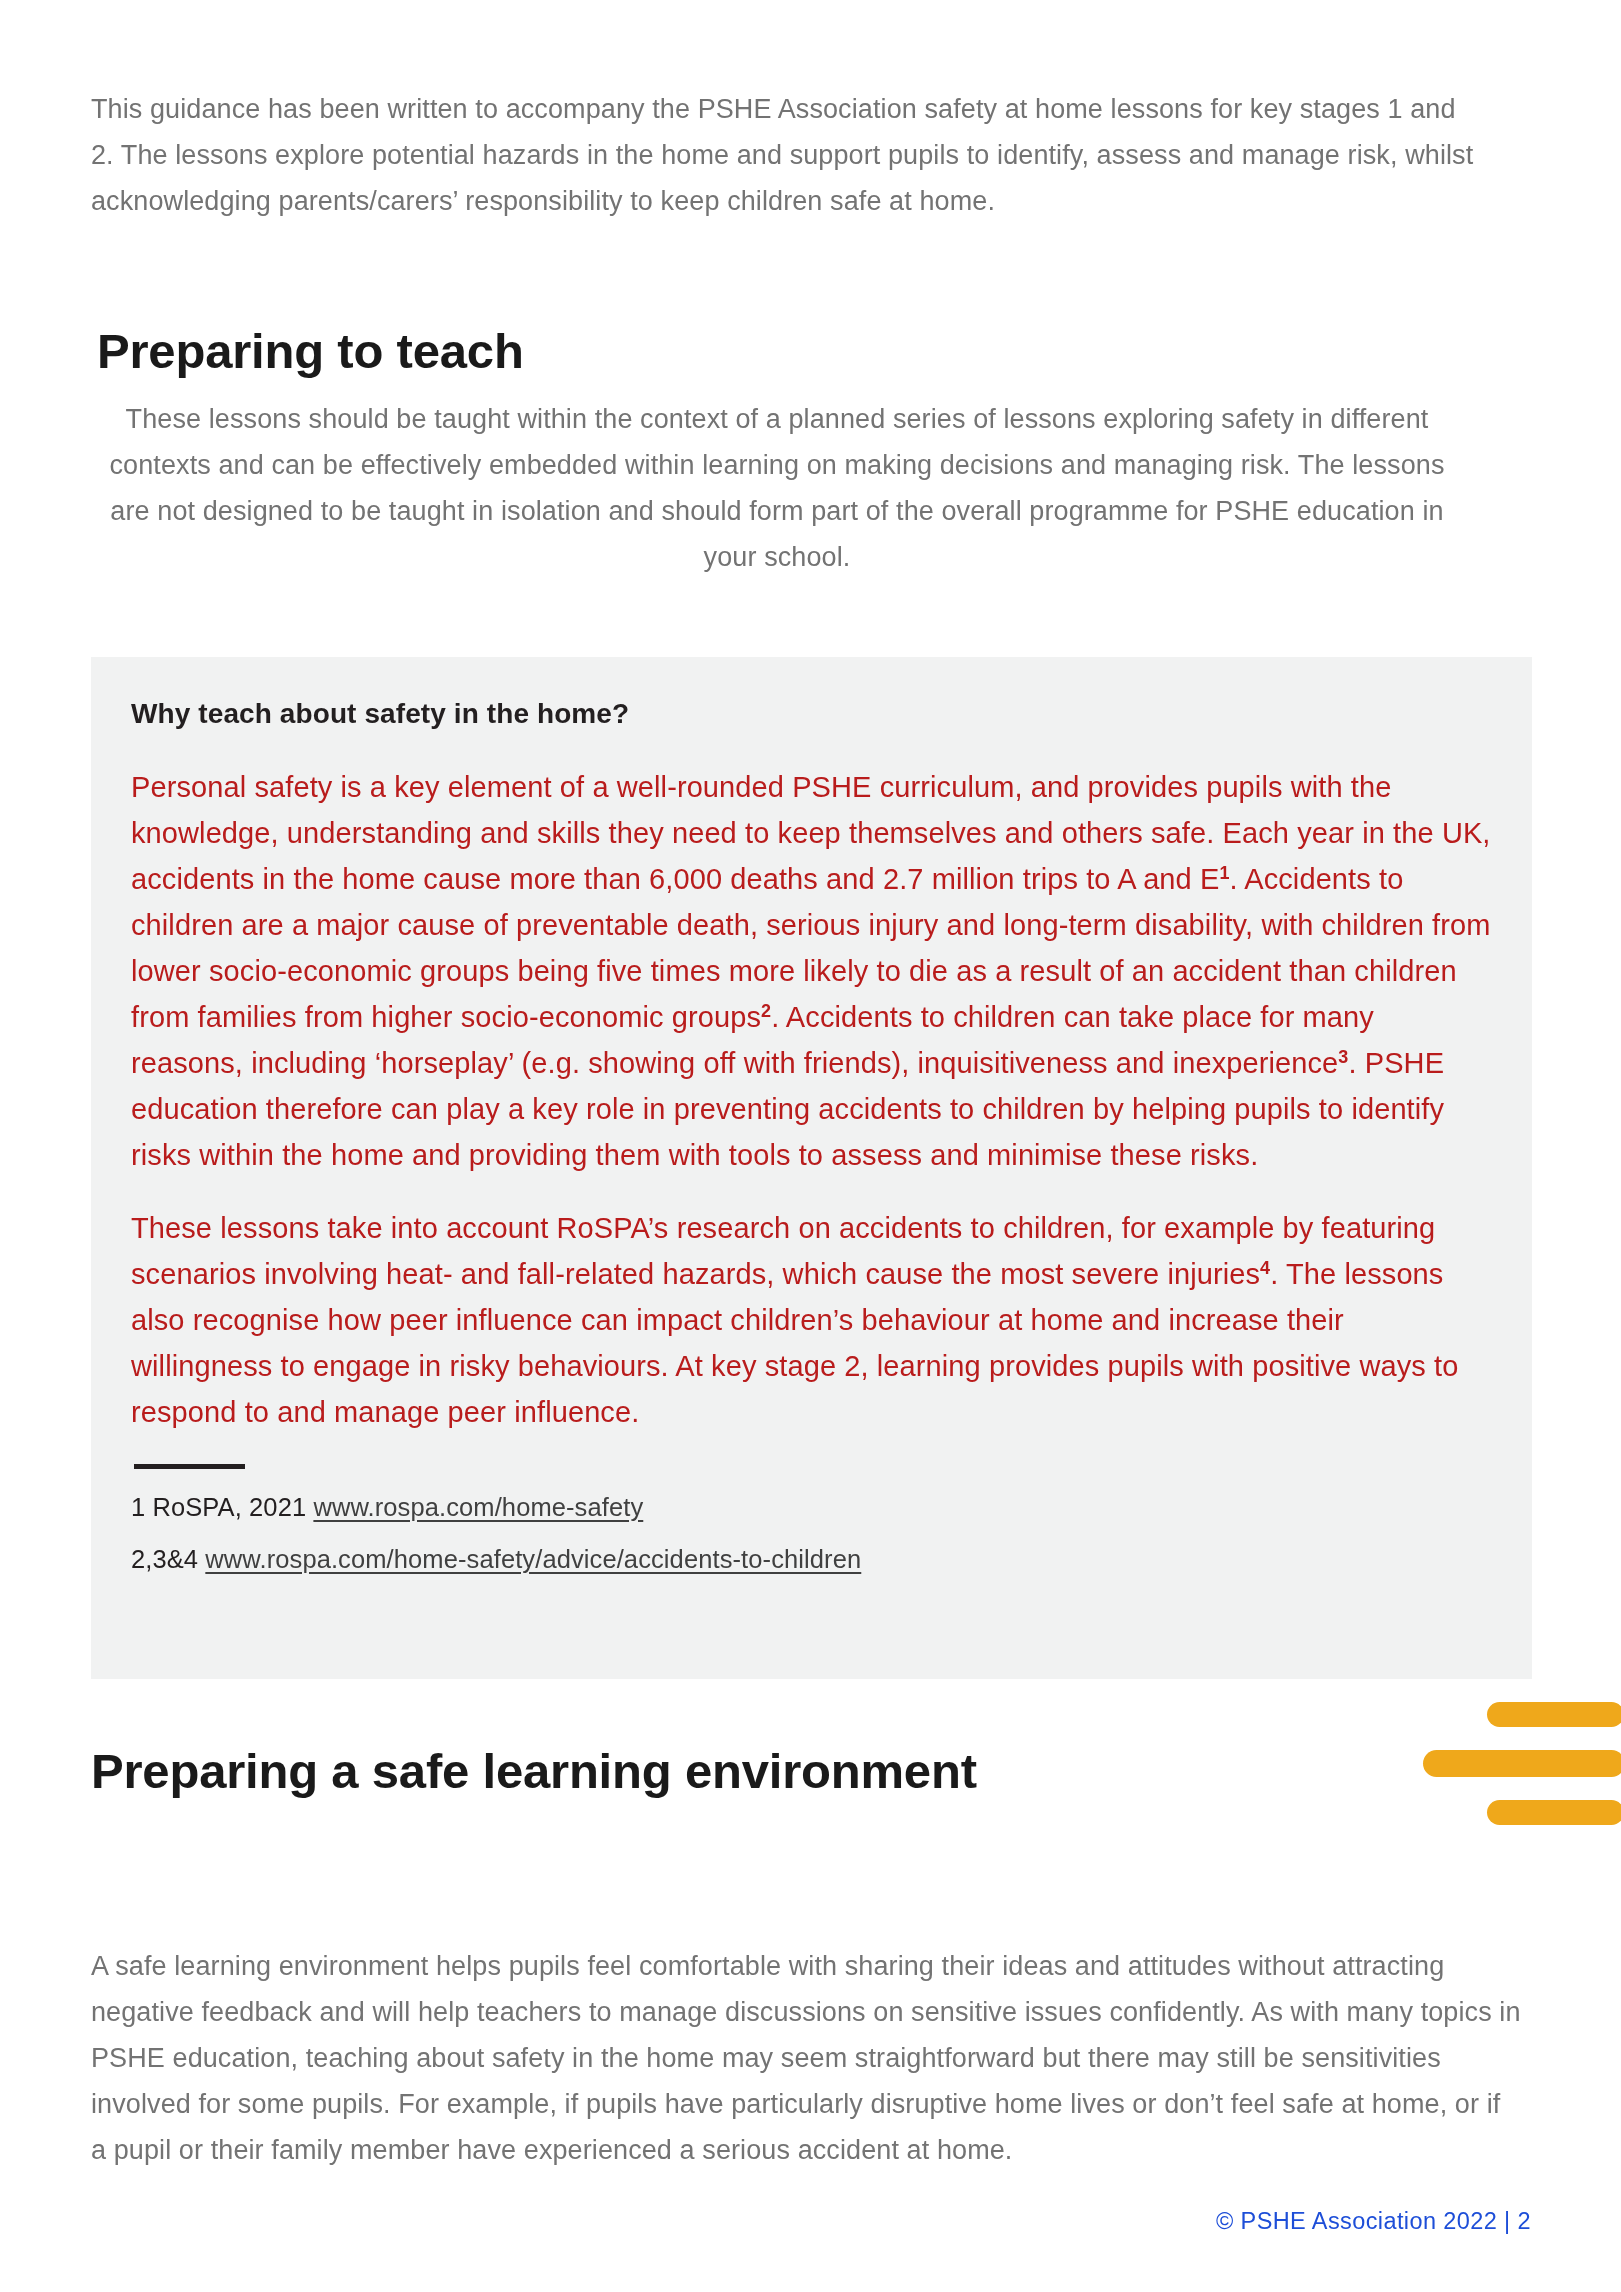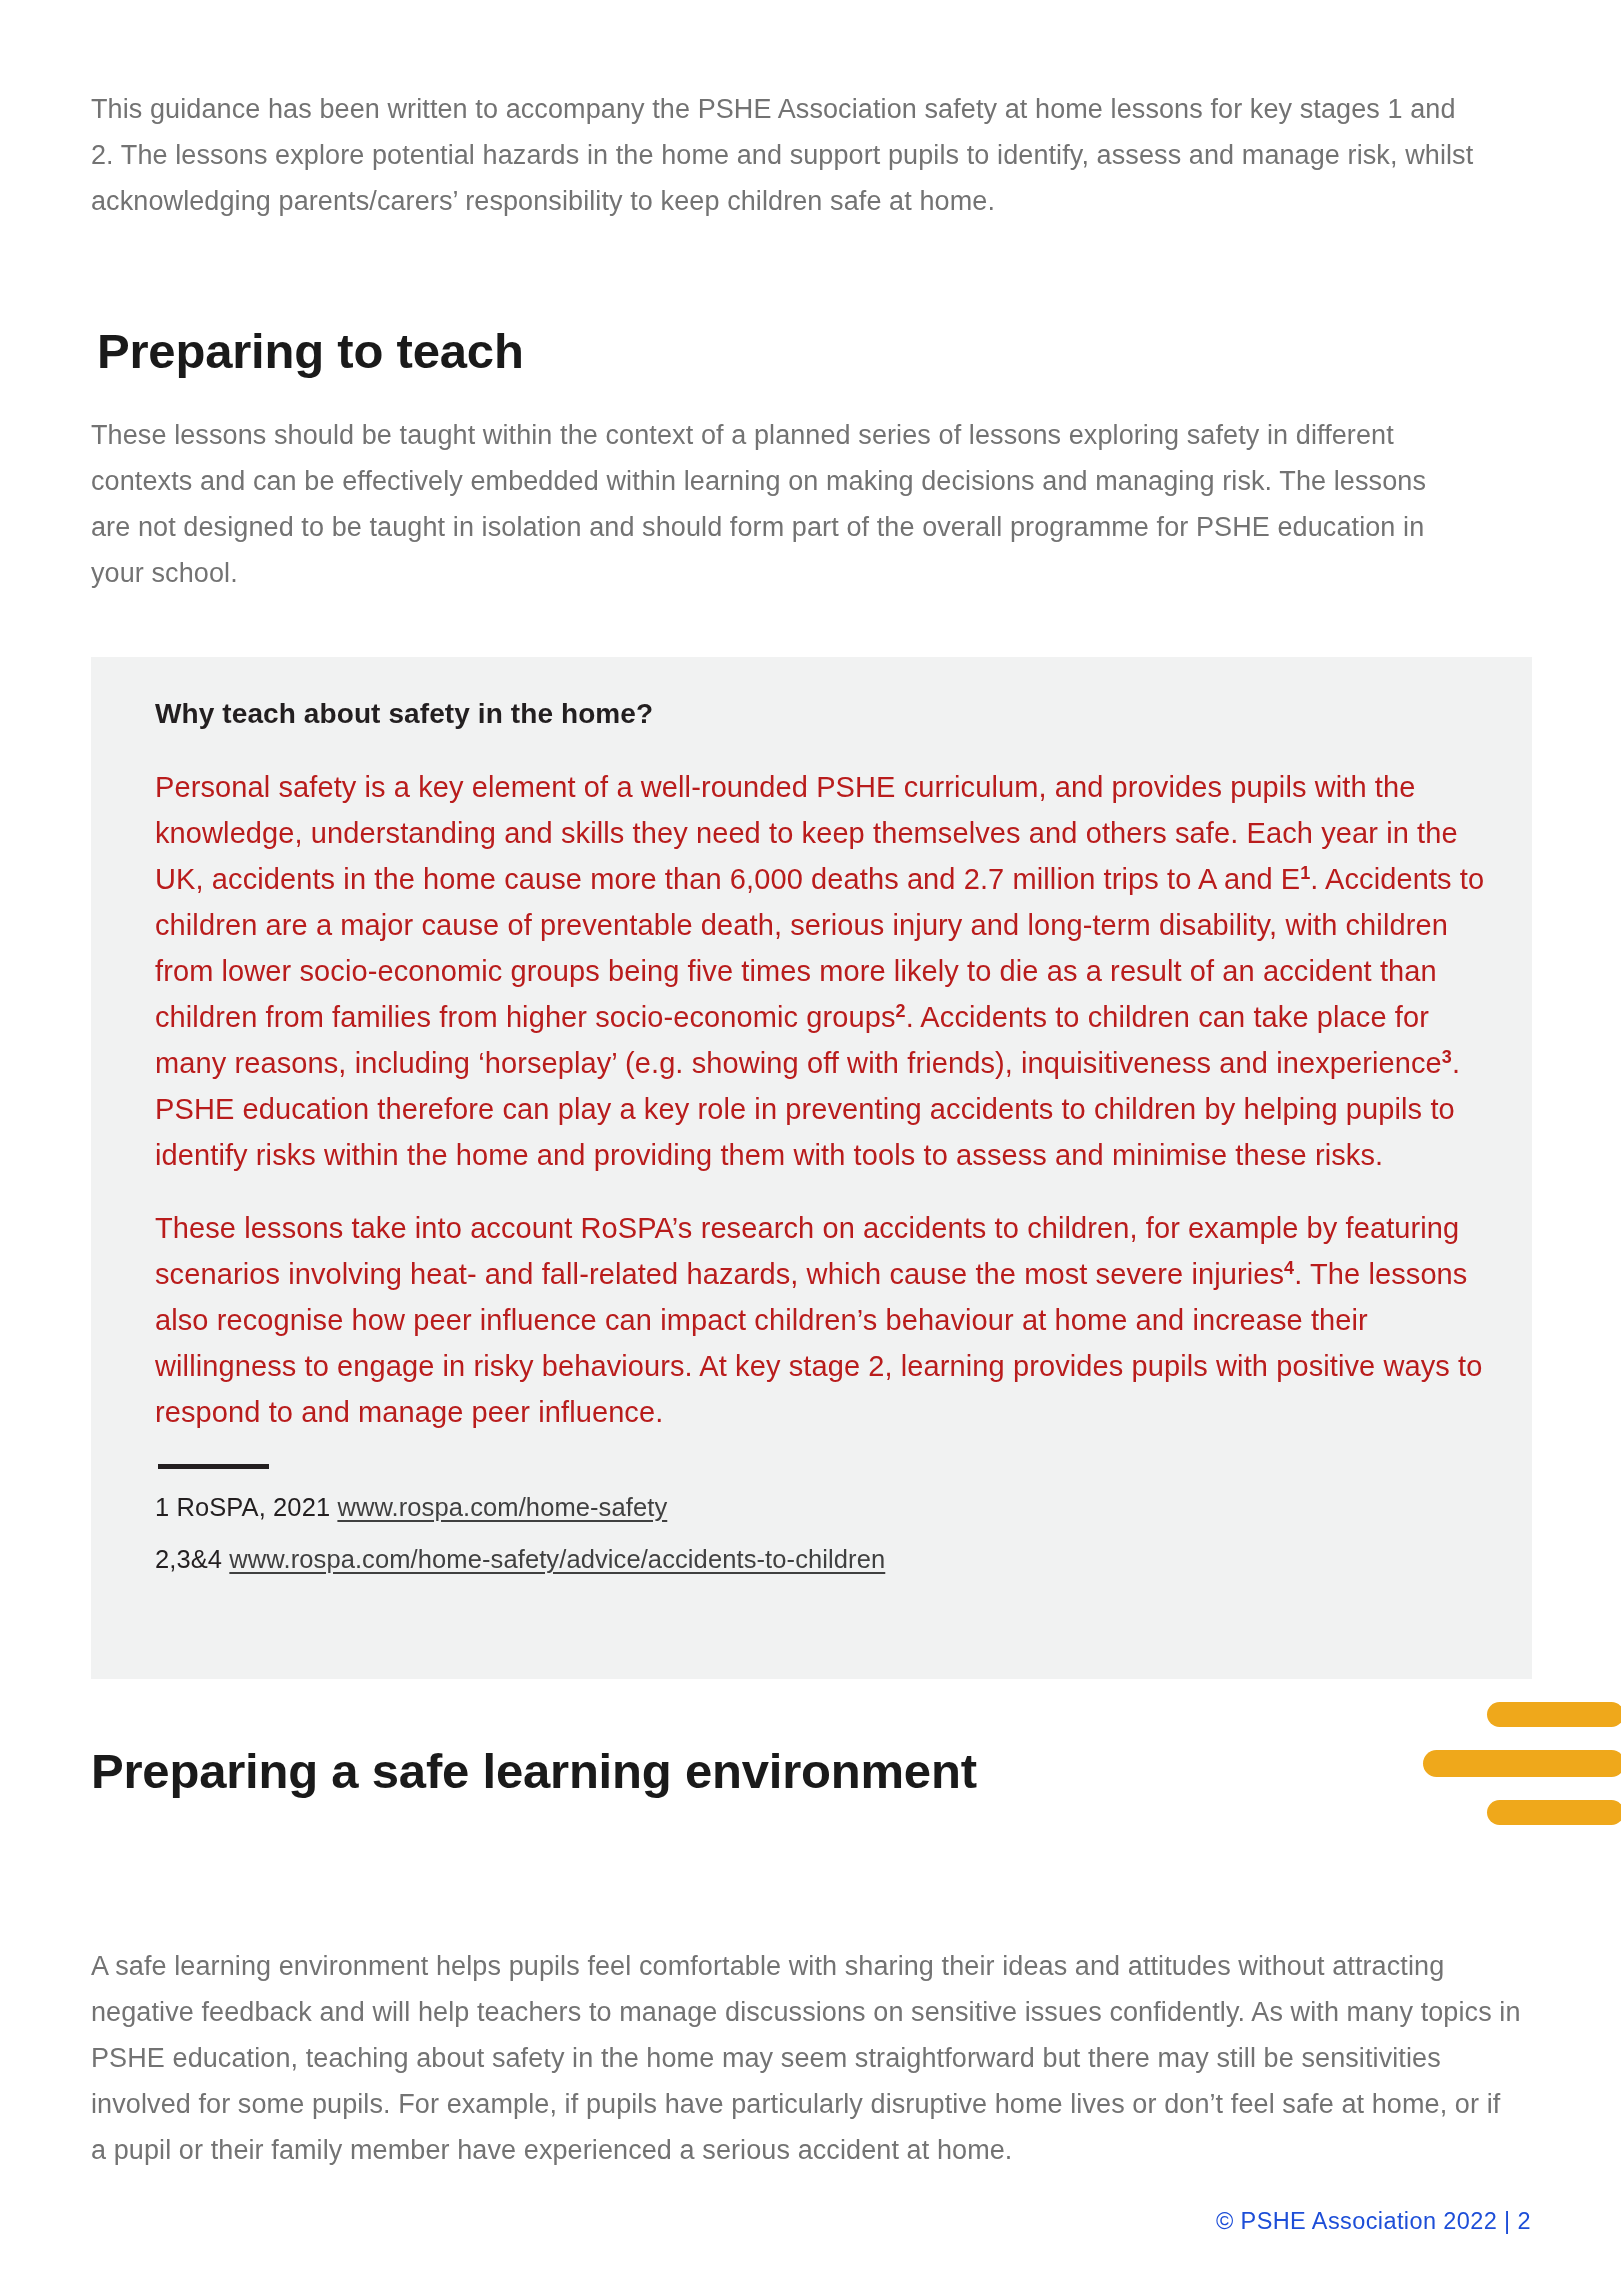--- a/index.html
+++ b/index.html
@@ -53,33 +53,34 @@
     left: 97px;
     top: 323px;
     width: 1392px;
   }
 
   
   #preparing-paragraph {
     position: absolute;
     left: 91px;
     width: 1372px;
-    top: 412px;
+    top: 396px;
+    text-align: center;
   }
 
   
   #callout-box {
     position: absolute;
     left: 91px;
     top: 657px;
     width: 1441px;
     height: 1022px;
     background: #f1f2f2;
     box-sizing: border-box;
-    padding: 39px 40px 0 64px;
+    padding: 39px 40px 0 40px;
   }
 
   #callout-heading {
     margin: 0 0 33px 0;
     font-size: 28px;
     line-height: 35px;
     font-weight: 700;
     color: #231f20;
     letter-spacing: 0.1px;
   }

